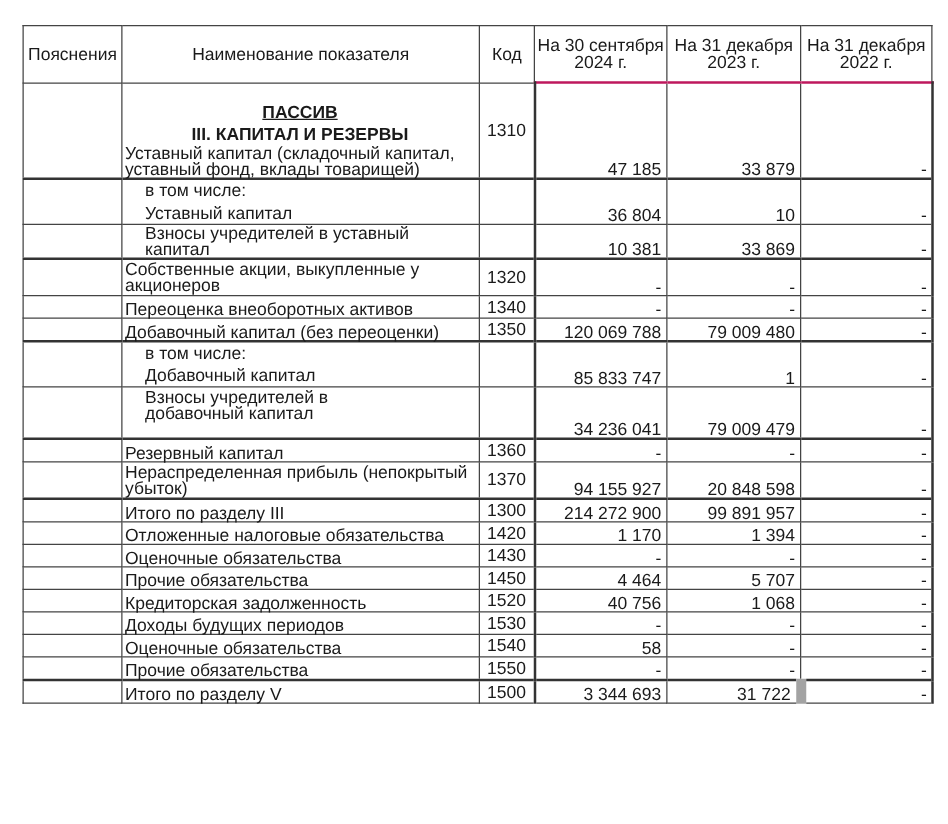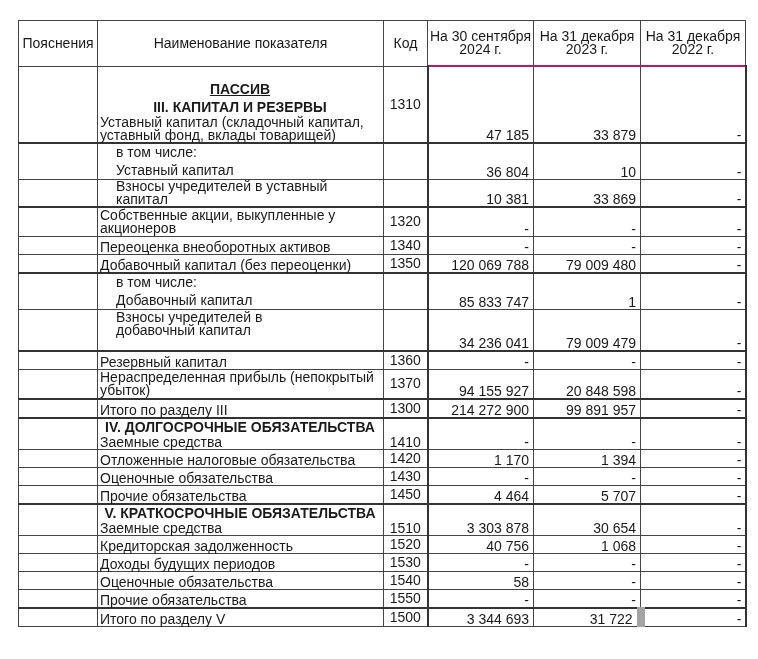--- a/index.html
+++ b/index.html
@@ -154,31 +154,20 @@
 
     <tr class="r1 thick-top">
       <td></td>
       <td class="name">Итого по разделу III</td>
       <td class="code">1300</td>
       <td class="num v1">214 272 900</td>
       <td class="num">99 891 957</td>
       <td class="num v3 dash">-</td>
     </tr>
 
-    <tr class="thick-top">
-      <td></td>
-      <td class="name">
-        <span class="heading h2" style="padding-top:2px;">IV. ДОЛГОСРОЧНЫЕ ОБЯЗАТЕЛЬСТВА</span>
-        <span>Заемные средства</span>
-      </td>
-      <td class="code" style="vertical-align:bottom;">1410</td>
-      <td class="num v1">-</td>
-      <td class="num">-</td>
-      <td class="num v3 dash">-</td>
-    </tr>
 
     <tr class="r1">
       <td></td>
       <td class="name">Отложенные налоговые обязательства</td>
       <td class="code">1420</td>
       <td class="num v1">1 170</td>
       <td class="num">1 394</td>
       <td class="num v3 dash">-</td>
     </tr>
     <tr class="r1">
@@ -192,31 +181,20 @@
     <tr class="r1">
       <td></td>
       <td class="name">Прочие обязательства</td>
       <td class="code">1450</td>
       <td class="num v1">4 464</td>
       <td class="num">5 707</td>
       <td class="num v3 dash">-</td>
     </tr>
 
 
-    <tr class="thick-top">
-      <td></td>
-      <td class="name">
-        <span class="heading h2" style="padding-top:2px;">V. КРАТКОСРОЧНЫЕ ОБЯЗАТЕЛЬСТВА</span>
-        <span>Заемные средства</span>
-      </td>
-      <td class="code" style="vertical-align:bottom;">1510</td>
-      <td class="num v1">3 303 878</td>
-      <td class="num">30 654</td>
-      <td class="num v3 dash">-</td>
-    </tr>
 
     <tr class="r1">
       <td></td>
       <td class="name">Кредиторская задолженность</td>
       <td class="code">1520</td>
       <td class="num v1">40 756</td>
       <td class="num">1 068</td>
       <td class="num v3 dash">-</td>
     </tr>
     <tr class="r1">

